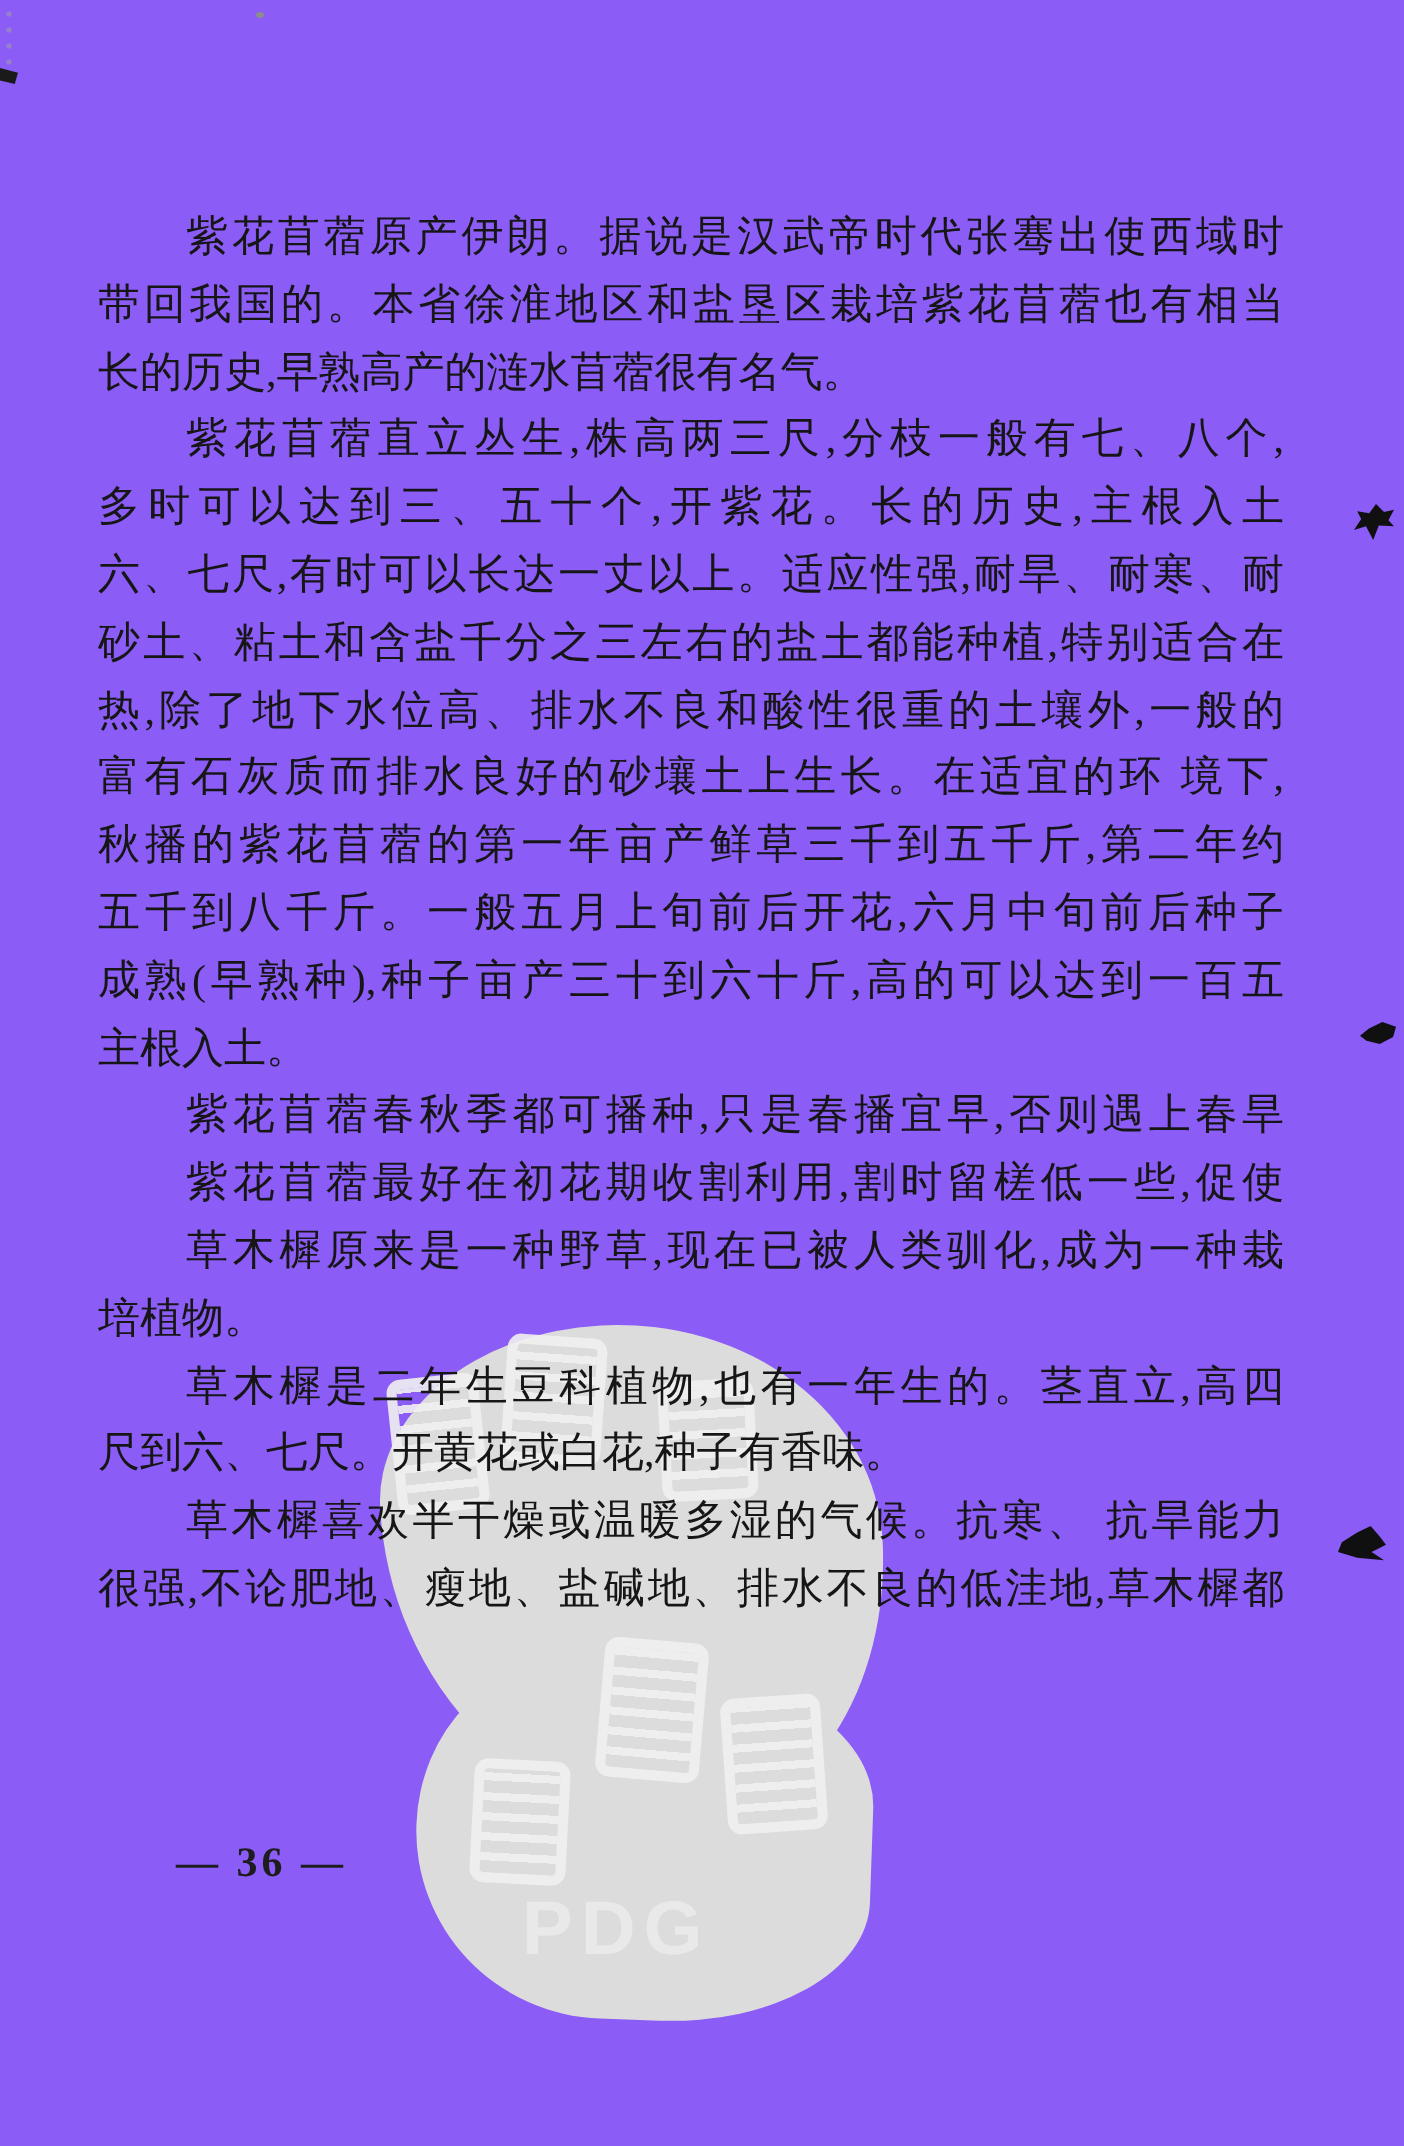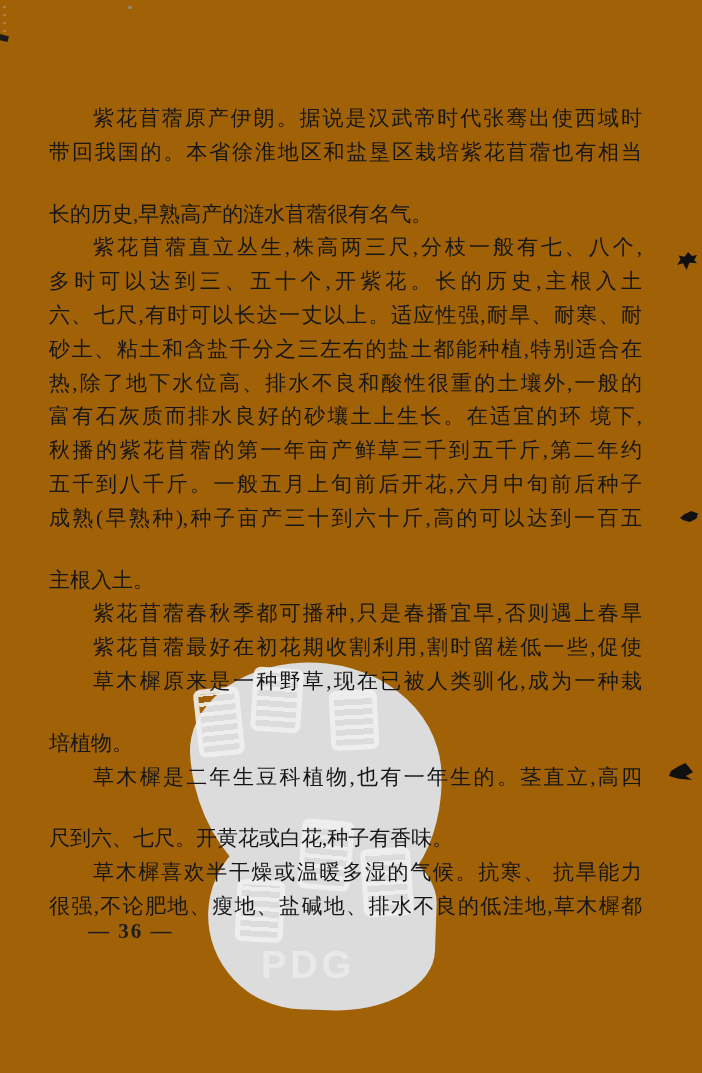--- a/index.html
+++ b/index.html
@@ -1,39 +1,39 @@
 <!DOCTYPE html>
 <html><head>
 <meta charset="utf-8">
 <style>
   html,body { margin:0; padding:0; background:#ffffff; }
   .page {
     position:relative;
     width:702px; height:1073px;
-    background:#a16207;
+    background:#8b5cf6;
     overflow:hidden;
     font-family:"Liberation Serif","DejaVu Serif",serif;
   }
   
   .text-block {
     position:absolute; left:49px; top:102px; width:593px;
     color:#161616;
     font-size:21px; line-height:33.8px;
     z-index:2;
   }
   .line {
     text-align:justify;
     text-align-last:justify;
     text-justify:inter-character;
     height:33.8px;
     overflow:visible;
     white-space:nowrap;
   }
   .line.indent { text-indent:44px; }
-  .line.para-end { text-align-last:left;margin-top:28px; }
+  .line.para-end { text-align-last:left; }
   
   .footer {
     position:absolute; left:88px; top:919px;
     font-size:21px; font-weight:bold;
     letter-spacing:2px; color:#1d1d1d; z-index:2;
   }
   
   .stamp-wrap { position:absolute; left:0; top:0; width:702px; height:1073px; z-index:1; pointer-events:none; }
   .stamp-a {
     position:absolute; left:192px; top:662px; width:250px; height:250px;

